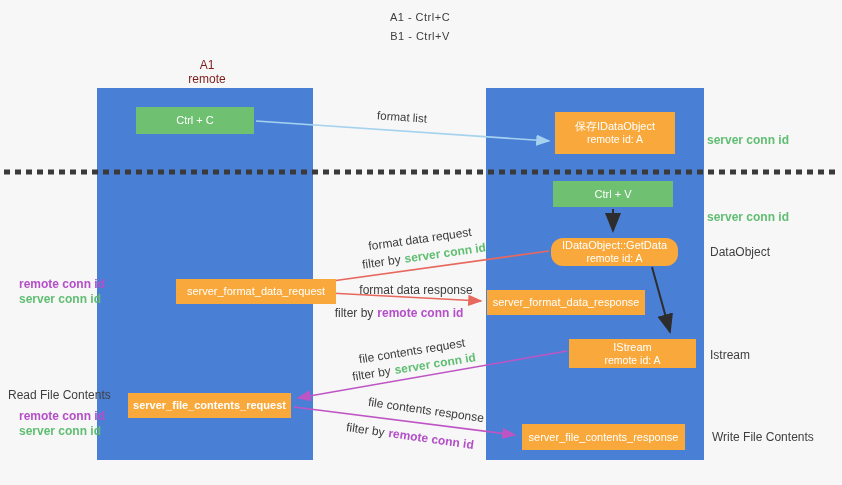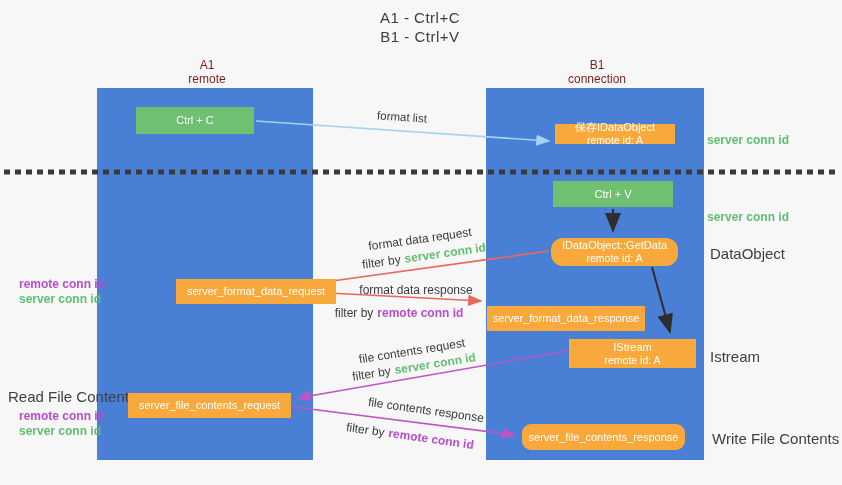--- a/index.html
+++ b/index.html
@@ -8,63 +8,59 @@
   .canvas {
     position: relative;
     width: 842px; height: 485px;
     background: #f7f7f7;
     overflow: hidden;
     color: #3c3c3c;
   }
   .abs { position: absolute; }
   .title {
     left: 300px; top: 8px; width: 240px;
-    text-align: center; font-size: 15px; line-height: 19px;
+    text-align: center; font-size: 11px; line-height: 19px;
     color: #3d3d3d; letter-spacing: 0.5px;
   }
   .lane-header {
     top: 58px; width: 120px; text-align: center;
     font-size: 12px; line-height: 14px; color: #7f1d1d;
   }
   .lane {
     top: 88px; height: 372px; background: #4a7fd6;
   }
   .node {
     display: flex; flex-direction: column; align-items: center; justify-content: center;
     color: #ffffff; text-align: center; font-size: 11px; line-height: 13px;
   }
   .node.green { background: #6fc071; }
   .node.orange { background: #f9a93c; }
   .node .l2 { font-size: 10.5px; }
   .ann { font-size: 12px; line-height: 14px; color: #3c3c3c; text-align: center; white-space: nowrap; }
   .ann .flt-prefix { margin-right: 4px; }
   .green-id { color: #5fbe71; font-weight: bold; }
   .purple-id { color: #b44fc8; font-weight: bold; }
-  .side-label { font-size: 15px; color: #3f3f3f; white-space: nowrap; }
+  .side-label { font-size: 12px; color: #3f3f3f; white-space: nowrap; }
   .id-pair { font-size: 12px; line-height: 15px; font-weight: bold; white-space: nowrap; }
   svg.layer { position: absolute; left: 0; top: 0; z-index: 5; pointer-events: none; }
   .z10 { z-index: 10; }
 </style>
 </head>
 <body>
 
 <div class="canvas">
 
   <div class="abs title">
     <div>A1 - Ctrl+C</div>
     <div>B1 - Ctrl+V</div>
   </div>
 
   <div class="abs lane-header" style="left:147px;">
     <div>A1</div>
     <div>remote</div>
-  </div>
-  <div class="abs lane-header" style="left:537px;">
-    <div>B1</div>
-    <div>connection</div>
   </div>
 
   <div class="abs lane" style="left:97px; width:216px;"></div>
   <div class="abs lane" style="left:486px; width:218px;"></div>
 
   <svg class="layer" width="842" height="485" viewBox="0 0 842 485">
     <defs>
       <marker id="ah-blue" markerWidth="9" markerHeight="7" refX="8" refY="3.5" orient="auto">
         <path d="M0,0 L9,3.5 L0,7 Z" fill="#a5d2ee"></path>
       </marker>
@@ -85,52 +81,52 @@
     <line x1="291" y1="291" x2="481" y2="301" stroke="#e8685e" stroke-width="1.6" marker-end="url(#ah-red)"></line>
     <line x1="652" y1="267" x2="670" y2="332" stroke="#2d2d2d" stroke-width="2" marker-end="url(#ah-black)"></line>
     <line x1="567" y1="351" x2="298" y2="398" stroke="#bf55c5" stroke-width="1.6" marker-end="url(#ah-mag)"></line>
     <line x1="294" y1="407" x2="515" y2="435" stroke="#bf55c5" stroke-width="1.6" marker-end="url(#ah-mag)"></line>
   </svg>
 
   <div class="abs z10 node green" style="left:136px; top:107px; width:118px; height:27px;">
     <span>Ctrl + C</span>
   </div>
 
-  <div class="abs z10 node orange" style="left:555px; top:124px; width:120px; height:20px;">
+  <div class="abs z10 node orange" style="left:555px; top:112px; width:120px; height:42px;">
     <span>保存IDataObject</span>
     <span class="l2">remote id: A</span>
   </div>
 
   <div class="abs z10 node green" style="left:553px; top:181px; width:120px; height:26px;">
     <span>Ctrl + V</span>
   </div>
 
   <div class="abs z10 node orange" style="left:551px; top:238px; width:127px; height:28px;border-radius:12px;">
     <span>IDataObject::GetData</span>
     <span class="l2">remote id: A</span>
   </div>
 
   <div class="abs z10 node orange" style="left:129px; top:279px; width:160px; height:25px;margin-left:47px;">
     <span>server_format_data_request</span>
   </div>
 
-  <div class="abs z10 node orange" style="left:487px; top:306px; width:158px; height:25px;">
+  <div class="abs z10 node orange" style="left:487px; top:290px; width:158px; height:25px;">
     <span>server_format_data_response</span>
   </div>
 
   <div class="abs z10 node orange" style="left:569px; top:339px; width:127px; height:29px;">
     <span>IStream</span>
     <span class="l2">remote id: A</span>
   </div>
 
-  <div class="abs z10 node orange" style="left:128px; top:393px; width:163px; height:25px;">
+  <div class="abs z10 node orange" style="left:128px; top:393px; width:163px; height:25px;font-weight:bold;">
     <span>server_file_contents_request</span>
   </div>
 
-  <div class="abs z10 node orange" style="left:522px; top:424px; width:163px; height:26px;border-radius:9px;">
+  <div class="abs z10 node orange" style="left:522px; top:424px; width:163px; height:26px;">
     <span>server_file_contents_response</span>
   </div>
 
   <div class="abs ann" style="left:332px; top:110px; width:140px; transform:rotate(4deg); font-size:11.5px;">format list</div>
 
   <div class="abs ann" style="left:350px; top:232px; width:140px; transform:rotate(-8deg);">format data request</div>
   <div class="abs ann" style="left:344px; top:249px; width:160px; transform:rotate(-8deg);">
     <span class="flt-prefix">filter by</span><span class="green-id">server conn id</span>
   </div>
 

